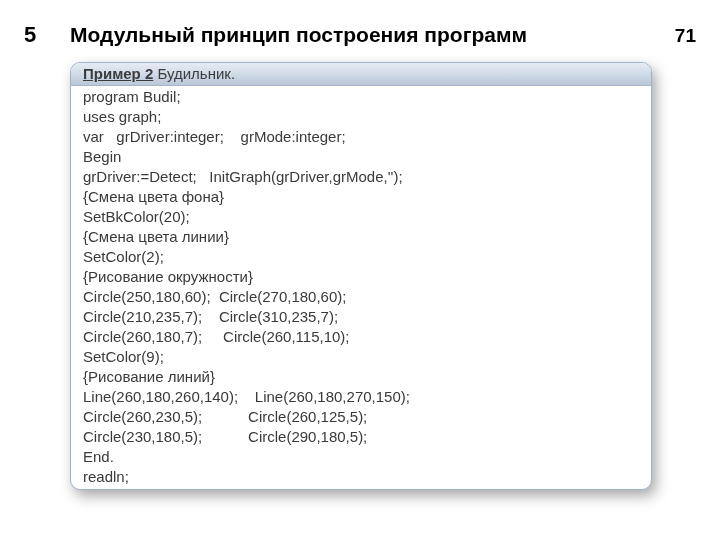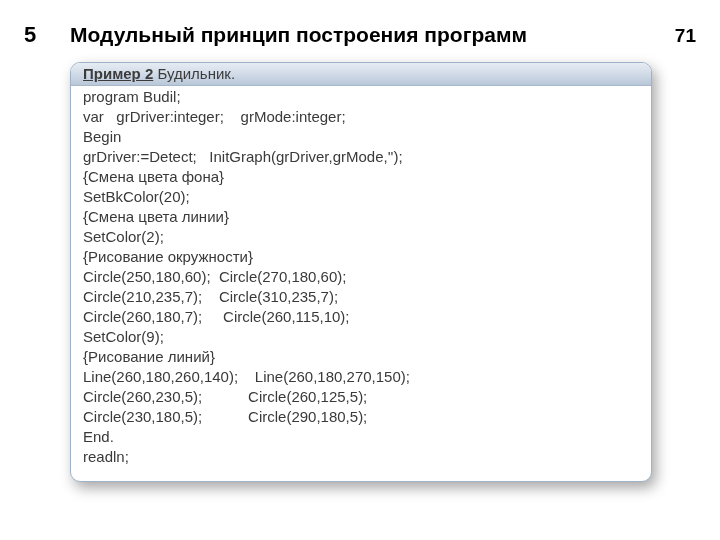--- a/index.html
+++ b/index.html
@@ -45,21 +45,21 @@
     background: linear-gradient(#e6ecf3, #cfd9e6 55%, #b9c7d8);
     border-bottom: 1px solid #a8b8cc;
     padding: 2px 28px 3px 12px;
     font-size: 15px;
     font-weight: 700;
     color: #3c3c3c;
   }
   .card-header .ex-label { text-decoration: underline; }
   .card-header .ex-title { font-weight: 400; }
   .card-body {
-    padding: 1px 12px 14px 12px;
+    padding: 1px 12px 2px 12px;
   }
   .code-line {
     font-family: Arial, Helvetica, sans-serif;
     font-size: 15px;
     line-height: 20px;
     color: #3a3a3a;
     white-space: pre;
   }
 </style>
 </head>
@@ -70,20 +70,21 @@
   <div class="title">Модульный принцип построения программ</div>
   <div class="num-right">71</div>
 </div>
 
 <div class="card">
   <div class="card-header">
     <span class="ex-label">Пример 2</span><span class="ex-title">  Будильник.</span>
   </div>
   <div class="card-body" id="code-body">
       <div class="code-line">program Budil;</div>
+      <div class="code-line">uses graph;</div>
       <div class="code-line">var   grDriver:integer;    grMode:integer;</div>
       <div class="code-line">Begin</div>
       <div class="code-line">grDriver:=Detect;   InitGraph(grDriver,grMode,'');</div>
       <div class="code-line">{Смена цвета фона}</div>
       <div class="code-line">SetBkColor(20);</div>
       <div class="code-line">{Смена цвета линии}</div>
       <div class="code-line">SetColor(2);</div>
       <div class="code-line">{Рисование окружности}</div>
       <div class="code-line">Circle(250,180,60);  Circle(270,180,60);</div>
       <div class="code-line">Circle(210,235,7);    Circle(310,235,7);</div>

